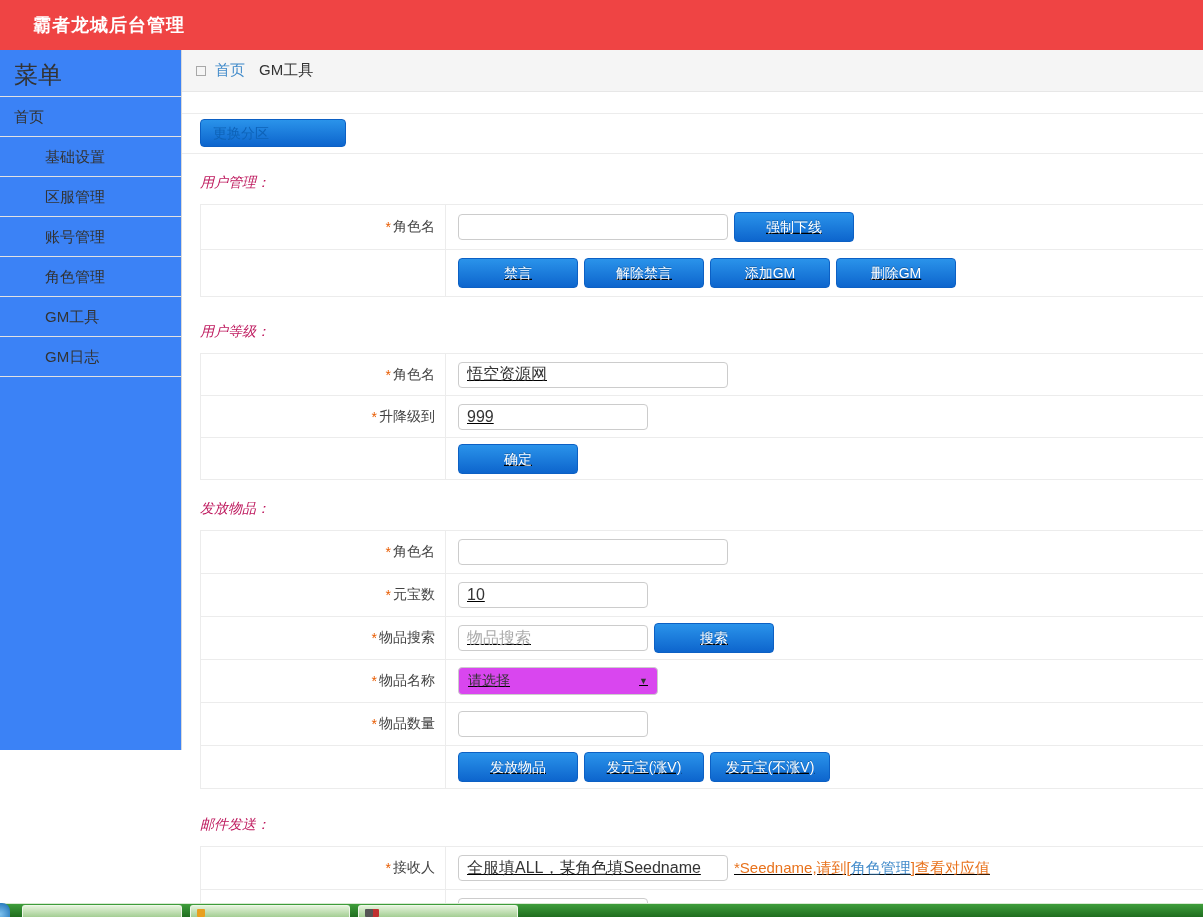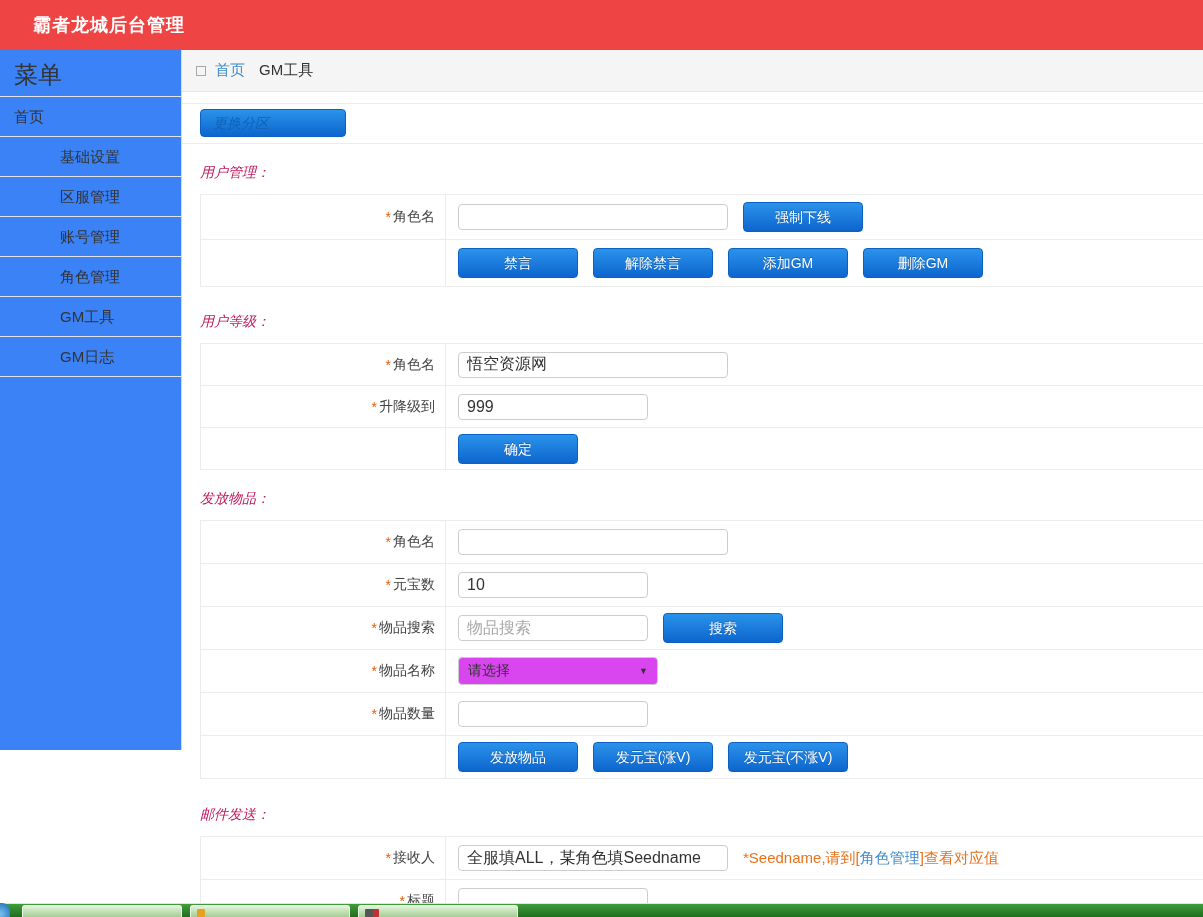--- a/index.html
+++ b/index.html
@@ -12,54 +12,54 @@
     padding-left:33px; }
   .topbar .title { color:#ffffff; font-size:18px; font-weight:bold; letter-spacing:1px; }
 
   
   .layout { display:flex; align-items:flex-start; }
   .sidebar { width:182px; background:#3b82f6; border-right:1px solid #d9d9d9;
     height:700px; flex:none; }
   .sidebar-title { font-size:24px; color:#333; padding:9px 0 0 14px; height:47px;
     border-bottom:1px solid #e2e2e2; }
   .menu-item { height:40px; line-height:40px; border-bottom:1px solid #e2e2e2;
-    font-size:15px; color:#333; padding-left:60px; cursor:pointer; }
+    font-size:15px; color:#333; padding-left:45px; cursor:pointer; }
   .menu-item.top-level { padding-left:14px; }
 
   .main { flex:1; min-width:0; }
   .breadcrumb { height:42px; background:#f5f5f5; border-bottom:1px solid #e7e7e7;
     display:flex; align-items:center; padding-left:14px; font-size:15px; color:#333; }
   .crumb-icon { width:10px; height:10px; border:1px solid #a8a8a8; display:inline-block;
     margin-right:9px; }
   .crumb-home { color:#428bca; text-decoration:none; margin-right:14px; cursor:pointer; }
 
   .content { position:relative; }
-  .toolbar { margin-top:11px; border-top:1px solid #ececec; border-bottom:1px solid #ececec;
-    padding:5px 0 6px 18px;font-style:italic; }
+  .toolbar { margin-top:21px; border-top:1px solid #ececec; border-bottom:1px solid #ececec;
+    padding:5px 0 6px 18px; }
 
   .btn { display:inline-block; background:linear-gradient(#2a93ea,#0d65cd); color:#fff;
     border:1px solid #0c60c4; border-radius:4px; height:30px; width:120px; font-size:14px;
     text-align:center; line-height:28px; cursor:pointer; font-family:inherit;
     text-shadow:0 -1px 0 rgba(0,0,0,.25); }
   .btn-partition { width:146px; height:28px; line-height:26px; color:#0e63b8;
     text-align:left; padding-left:12px; text-shadow:none; }
 
   .section-title { font-size:14px; color:#be185d; margin-left:18px;font-style:italic; }
   .mt20 { margin-top:20px; } .mt22 { margin-top:26px; } .mt27 { margin-top:27px; }
 
   .form-table { margin:12px 0 0 18px; border-top:1px solid #ececec;
     border-left:1px solid #ececec; }
   .frow { display:flex; border-bottom:1px solid #ececec; align-items:stretch;
     min-height:43px; }
   .h45 { min-height:45px; } .h47 { min-height:47px; } .h42 { min-height:42px; }
   .fcell-label { width:245px; flex:none; border-right:1px solid #ececec;
     display:flex; align-items:center; justify-content:flex-end; padding-right:10px;
     font-size:14px; color:#444; }
   .req { color:#e85b00; margin-right:2px; }
-  .fcell-input { flex:1; display:flex; align-items:center; padding-left:12px; gap:15px; }
+  .fcell-input { flex:1; display:flex; align-items:center; padding-left:12px; gap:6px;text-decoration:underline; }
 
   input.txt { height:26px; border:1px solid #ccc; border-radius:4px; padding:0 8px;
     font-size:16px; color:#333; font-family:inherit; background:#fff; outline:none; }
   input.txt::placeholder { color:#a9a9a9; }
   .w-wide { width:270px; } .w-med { width:190px; }
 
   .select { width:200px; height:28px; border:1px solid #ccc; border-radius:4px;
     display:flex; align-items:center; justify-content:space-between; padding:0 9px;
     font-size:14px; color:#333; background:#d946ef; cursor:pointer; }
   .select .arrow { font-size:9px; color:#333; }

